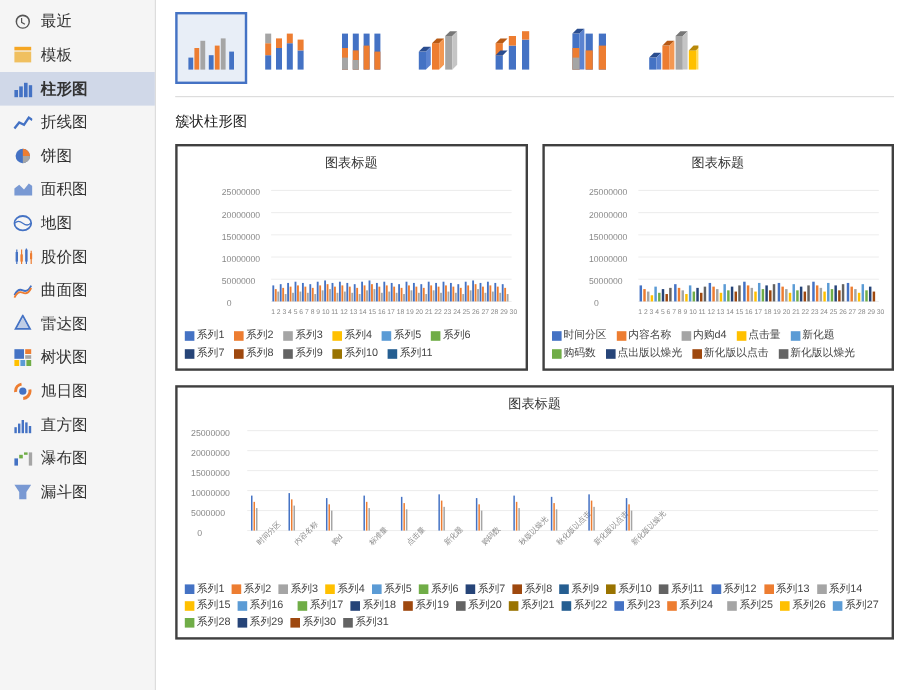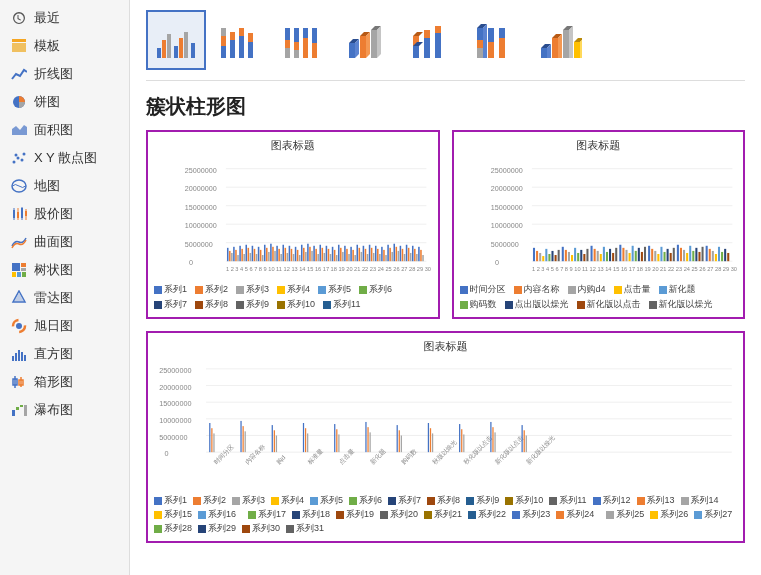--- a/index.html
+++ b/index.html
@@ -57,34 +57,34 @@
       justify-content: center;
       cursor: pointer;
       background: #fff;
     }
     .chart-type-item.selected {
       border: 2px solid #4472c4;
       background: #e8eef7;
     }
 
     .section-title {
-      font-size: 20px;
-      font-weight: bold;
+      font-size: 12px;
+      font-weight: normal;
       margin-bottom: 10px;
       color: #222;
     }
 
     
     .charts-grid {
       display: grid;
       grid-template-columns: 1fr 1fr;
       gap: 12px;
     }
     .chart-preview {
-      border: 2px solid #a21caf;
+      border: 2px solid #404040;
       padding: 6px;
       background: #fff;
       cursor: pointer;
       min-height: 160px;
     }
     .chart-preview.wide {
       grid-column: 1 / -1;
     }
 
     .chart-title {
@@ -131,20 +131,31 @@
   <div class="sidebar-item">
     <div class="sidebar-icon">
       <svg width="16" height="16" viewBox="0 0 16 16">
           <rect x="1" y="1" width="14" height="3" fill="#f5a623"></rect>
           <rect x="1" y="5" width="14" height="9" fill="#f0c060"></rect>
         </svg>
     </div>
     <span>模板</span>
   </div>
 
+  <div class="sidebar-item active">
+    <div class="sidebar-icon">
+      <svg width="16" height="16" viewBox="0 0 16 16">
+        <rect x="1" y="9" width="3" height="6" fill="#4472c4"></rect>
+        <rect x="5" y="6" width="3" height="9" fill="#4472c4"></rect>
+        <rect x="9" y="3" width="3" height="12" fill="#4472c4"></rect>
+        <rect x="13" y="5" width="3" height="10" fill="#4472c4"></rect>
+      </svg>
+    </div>
+    <span>柱形图</span>
+  </div>
 
   <div class="sidebar-item">
     <div class="sidebar-icon">
       <svg width="16" height="16" viewBox="0 0 16 16">
           <polyline points="1,13 5,8 9,10 13,4 16,6" stroke="#4472c4" stroke-width="2" fill="none"></polyline>
         </svg>
     </div>
     <span>折线图</span>
   </div>
 
@@ -162,32 +173,20 @@
 
   <div class="sidebar-item">
     <div class="sidebar-icon">
       <svg width="16" height="16" viewBox="0 0 16 16">
           <polygon points="1,13 1,7 5,4 9,8 13,3 16,5 16,13" fill="#4472c4" opacity="0.7"></polygon>
         </svg>
     </div>
     <span>面积图</span>
   </div>
 
-  <div class="sidebar-item">
-    <div class="sidebar-icon">
-      <svg width="16" height="16" viewBox="0 0 16 16">
-        <circle cx="3" cy="12" r="1.5" fill="#4472c4"></circle>
-        <circle cx="7" cy="8" r="1.5" fill="#4472c4"></circle>
-        <circle cx="5" cy="5" r="1.5" fill="#4472c4"></circle>
-        <circle cx="11" cy="10" r="1.5" fill="#4472c4"></circle>
-        <circle cx="13" cy="4" r="1.5" fill="#4472c4"></circle>
-      </svg>
-    </div>
-    <span>X Y 散点图</span>
-  </div>
 
   <div class="sidebar-item">
     <div class="sidebar-icon">
       <svg width="16" height="16" viewBox="0 0 16 16">
           <ellipse cx="8" cy="8" rx="7" ry="6" fill="none" stroke="#4472c4" stroke-width="1.5"></ellipse>
           <path d="M1.5 8 Q4 5 8 8 Q12 11 14.5 8" stroke="#4472c4" stroke-width="1" fill="none"></path>
         </svg>
     </div>
     <span>地图</span>
   </div>
@@ -214,88 +213,85 @@
           <path d="M1 12 Q4 6 8 8 Q12 10 15 4" stroke="#4472c4" stroke-width="1.5" fill="none"></path>
           <path d="M1 14 Q4 8 8 10 Q12 12 15 6" stroke="#ed7d31" stroke-width="1.5" fill="none"></path>
         </svg>
     </div>
     <span>曲面图</span>
   </div>
 
   <div class="sidebar-item">
     <div class="sidebar-icon">
       <svg width="16" height="16" viewBox="0 0 16 16">
+          <polygon points="8,1 14,12 2,12" fill="none" stroke="#4472c4" stroke-width="1.5"></polygon>
+          <polygon points="8,4 12,11 4,11" fill="#4472c4" opacity="0.3" stroke="#4472c4" stroke-width="1"></polygon>
+        </svg>
+    </div>
+    <span>雷达图</span>
+  </div>
+
+  <div class="sidebar-item">
+    <div class="sidebar-icon">
+      <svg width="16" height="16" viewBox="0 0 16 16">
           <rect x="1" y="1" width="8" height="8" fill="#4472c4"></rect>
           <rect x="10" y="1" width="5" height="4" fill="#ed7d31"></rect>
           <rect x="10" y="6" width="5" height="3" fill="#a5a5a5"></rect>
           <rect x="1" y="10" width="4" height="5" fill="#ffc000"></rect>
           <rect x="6" y="10" width="4" height="5" fill="#5b9bd5"></rect>
           <rect x="11" y="10" width="4" height="5" fill="#70ad47"></rect>
         </svg>
     </div>
     <span>树状图</span>
   </div>
 
   <div class="sidebar-item">
     <div class="sidebar-icon">
       <svg width="16" height="16" viewBox="0 0 16 16">
-          <polygon points="8,1 14,12 2,12" fill="none" stroke="#4472c4" stroke-width="1.5"></polygon>
-          <polygon points="8,4 12,11 4,11" fill="#4472c4" opacity="0.3" stroke="#4472c4" stroke-width="1"></polygon>
-        </svg>
-    </div>
-    <span>雷达图</span>
-  </div>
-
-  <div class="sidebar-item">
-    <div class="sidebar-icon">
-      <svg width="16" height="16" viewBox="0 0 16 16">
           <circle cx="8" cy="8" r="3" fill="#4472c4"></circle>
           <circle cx="8" cy="8" r="6" fill="none" stroke="#ed7d31" stroke-width="2.5" stroke-dasharray="9 9"></circle>
         </svg>
     </div>
     <span>旭日图</span>
   </div>
 
   <div class="sidebar-item">
     <div class="sidebar-icon">
       <svg width="16" height="16" viewBox="0 0 16 16">
         <rect x="1" y="10" width="2" height="5" fill="#4472c4"></rect>
         <rect x="4" y="7" width="2" height="8" fill="#4472c4"></rect>
         <rect x="7" y="4" width="2" height="11" fill="#4472c4"></rect>
         <rect x="10" y="6" width="2" height="9" fill="#4472c4"></rect>
         <rect x="13" y="9" width="2" height="6" fill="#4472c4"></rect>
       </svg>
     </div>
     <span>直方图</span>
   </div>
 
-  <div class="sidebar-item">
-    <div class="sidebar-icon">
-      <svg width="16" height="16" viewBox="0 0 16 16">
-        <line x1="4" y1="2" x2="4" y2="14" stroke="#4472c4" stroke-width="1.5"></line>
-        <rect x="2" y="5" width="4" height="6" fill="none" stroke="#4472c4" stroke-width="1.5"></rect>
-        <line x1="10" y1="3" x2="10" y2="13" stroke="#ed7d31" stroke-width="1.5"></line>
-        <rect x="8" y="6" width="4" height="5" fill="none" stroke="#ed7d31" stroke-width="1.5"></rect>
-      </svg>
-    </div>
-    <span>箱形图</span>
-  </div>
 
   <div class="sidebar-item">
     <div class="sidebar-icon">
       <svg width="16" height="16" viewBox="0 0 16 16">
         <rect x="1" y="8" width="3" height="6" fill="#4472c4"></rect>
         <rect x="5" y="5" width="3" height="3" fill="#70ad47"></rect>
         <rect x="9" y="3" width="3" height="2" fill="#70ad47"></rect>
         <rect x="13" y="3" width="3" height="11" fill="#a5a5a5"></rect>
       </svg>
     </div>
     <span>瀑布图</span>
   </div>
 
+  <div class="sidebar-item">
+    <div class="sidebar-icon">
+      <svg width="16" height="16" viewBox="0 0 16 16">
+        <polygon points="1,2 15,2 11,8 11,14 5,14 5,8" fill="#4472c4" opacity="0.7"></polygon>
+      </svg>
+    </div>
+    <span>漏斗图</span>
+  </div>
 
 </div>
 
 <div class="main">
 
   <div class="chart-type-row">
 
     <div class="chart-type-item selected">
       <svg width="44" height="44" viewBox="0 0 44 44">
         <rect x="3" y="30" width="4" height="10" fill="#4472c4"></rect>

